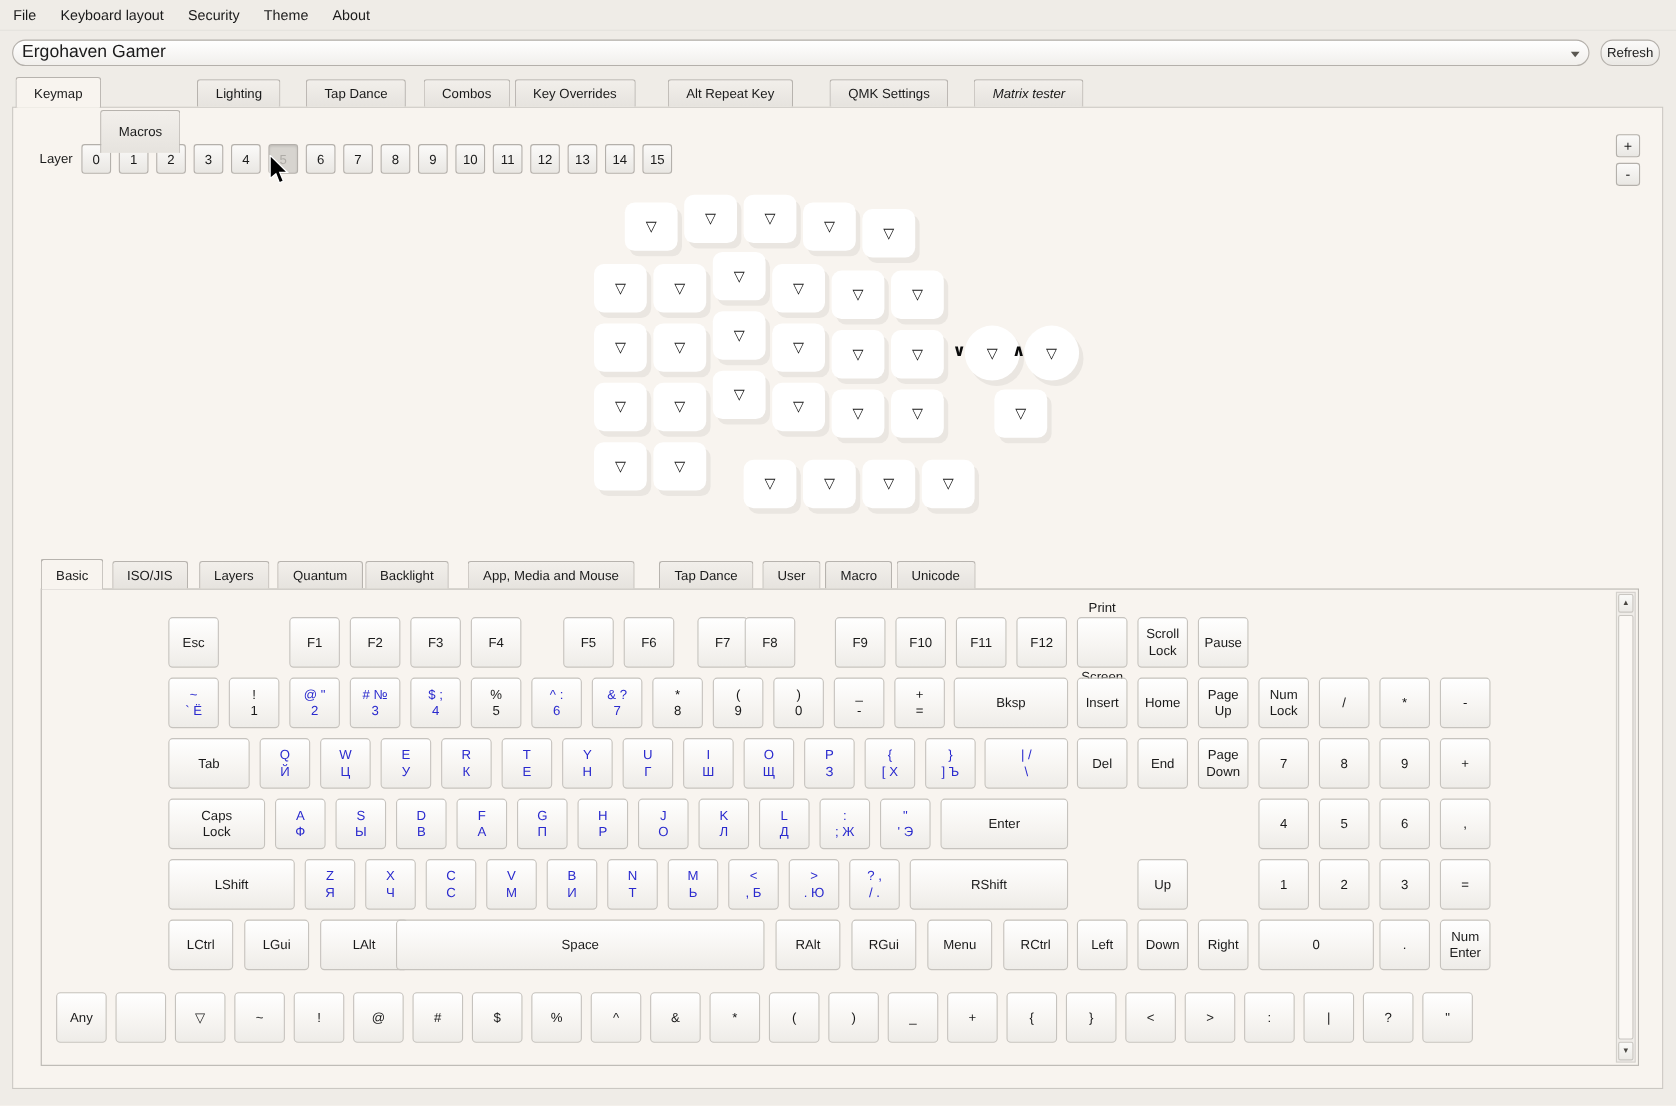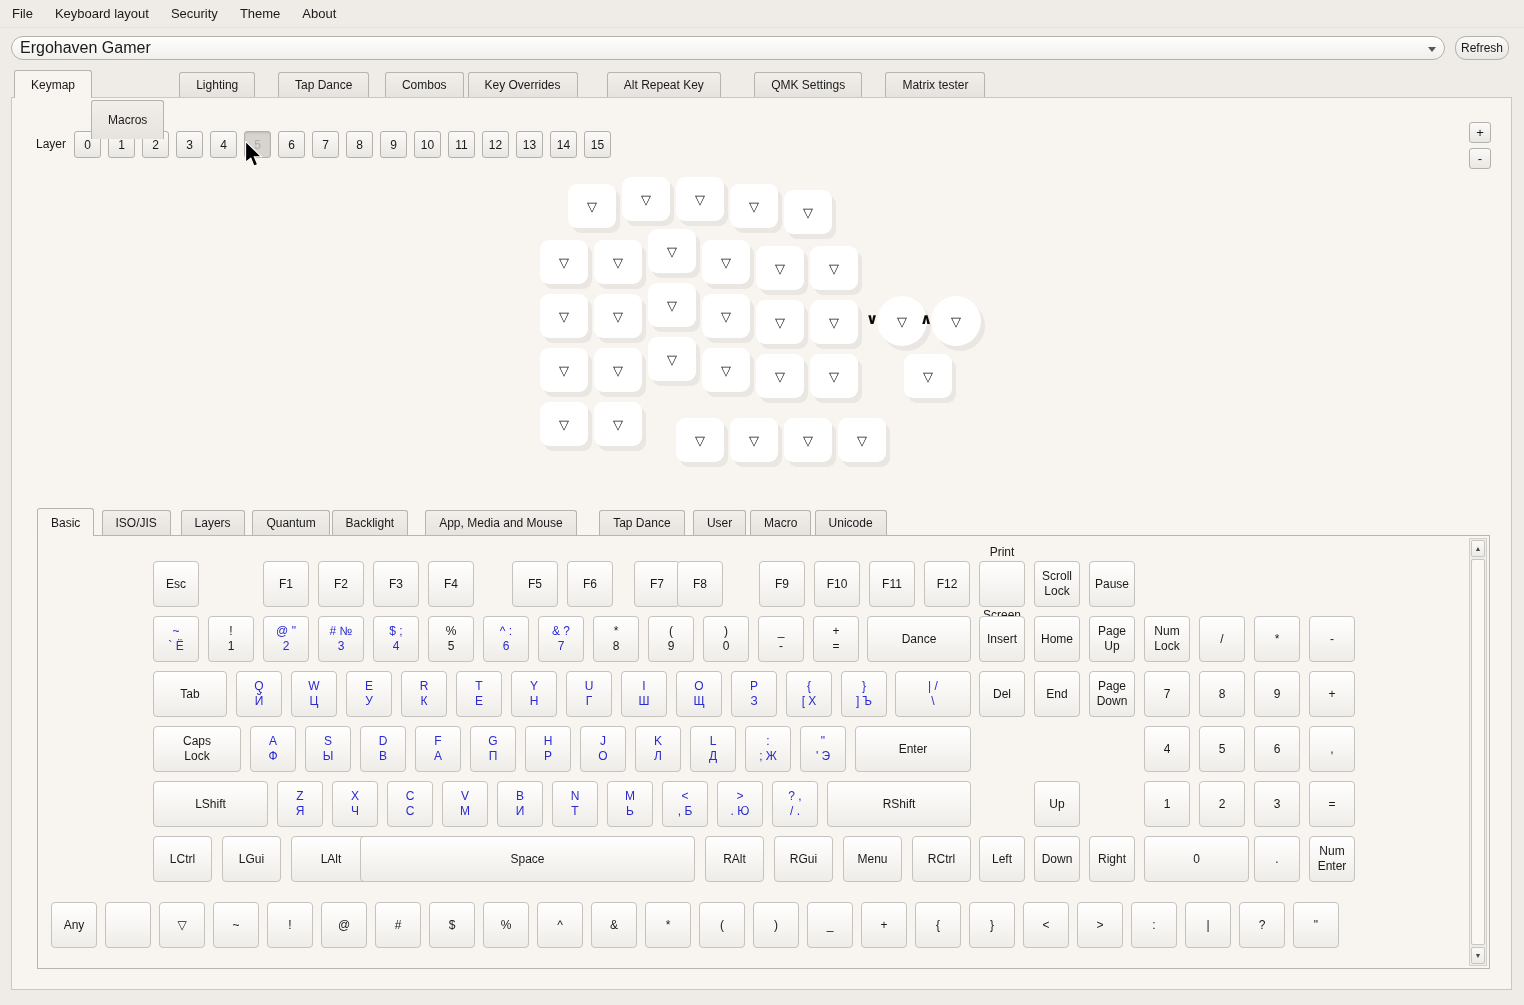--- a/index.html
+++ b/index.html
@@ -230,21 +230,21 @@
       </div>
       <div class="pk" style="left: 720px; top: 80px;">
         <div>_</div>
         <div>-</div>
       </div>
       <div class="pk" style="left: 775px; top: 80px;">
         <div>+</div>
         <div>=</div>
       </div>
       <div class="pk" style="left: 829px; top: 80px; width: 104px;">
-        <div>Dance</div>
+        <div>Bksp</div>
       </div>
       <div class="pk" style="left: 941px; top: 80px;">
         <div>Insert</div>
       </div>
       <div class="pk" style="left: 996px; top: 80px;">
         <div>Home</div>
       </div>
       <div class="pk" style="left: 1051px; top: 80px;">
         <div>Page</div>
         <div>Up</div>
@@ -587,21 +587,21 @@
 </div>
 
 <div class="tab active" style="left: 14px; top: 70px; height: 28px;">Keymap</div>
 <div class="tab" style="left: 91px; top: 72px; height: 39px; margin-top: 28px;">Macros</div>
 <div class="tab" style="left: 179.2px; top: 72px; height: 25px;">Lighting</div>
 <div class="tab" style="left: 278px; top: 72px; height: 25px;">Tap Dance</div>
 <div class="tab" style="left: 384.9px; top: 72px; height: 25px;">Combos</div>
 <div class="tab" style="left: 467.5px; top: 72px; height: 25px;">Key Overrides</div>
 <div class="tab" style="left: 606.8px; top: 72px; height: 25px;">Alt Repeat Key</div>
 <div class="tab" style="left: 754.2px; top: 72px; height: 25px;">QMK Settings</div>
-<div class="tab" style="left: 885.4px; top: 72px; height: 25px;">Matrix tester</div>
+<div class="tab" style="left: 885.4px; top: 72px; height: 25px; font-style: italic;">Matrix tester</div>
 <div class="tab active" style="left: 37px; top: 508px; height: 28px; padding: 0px 13px;">Basic</div>
 <div class="tab" style="left: 101.5px; top: 510px; height: 25px; padding: 0px 13px; text-align: right;">ISO/JIS</div>
 <div class="tab" style="left: 180.6px; top: 510px; height: 25px; padding: 0px 13px;">Layers</div>
 <div class="tab" style="left: 252.4px; top: 510px; height: 25px; padding: 0px 13px;">Quantum</div>
 <div class="tab" style="left: 331.5px; top: 510px; height: 25px; padding: 0px 13px;">Backlight</div>
 <div class="tab" style="left: 425.2px; top: 510px; height: 25px; padding: 0px 13px;">App, Media and Mouse</div>
 <div class="tab" style="left: 599.2px; top: 510px; height: 25px; padding: 0px 13px;">Tap Dance</div>
 <div class="tab" style="left: 692.9px; top: 510px; height: 25px; padding: 0px 13px;">User</div>
 <div class="tab" style="left: 750.1px; top: 510px; height: 25px; padding: 0px 13px;">Macro</div>
 <div class="tab" style="left: 814.6px; top: 510px; height: 25px; padding: 0px 13px;">Unicode</div>

